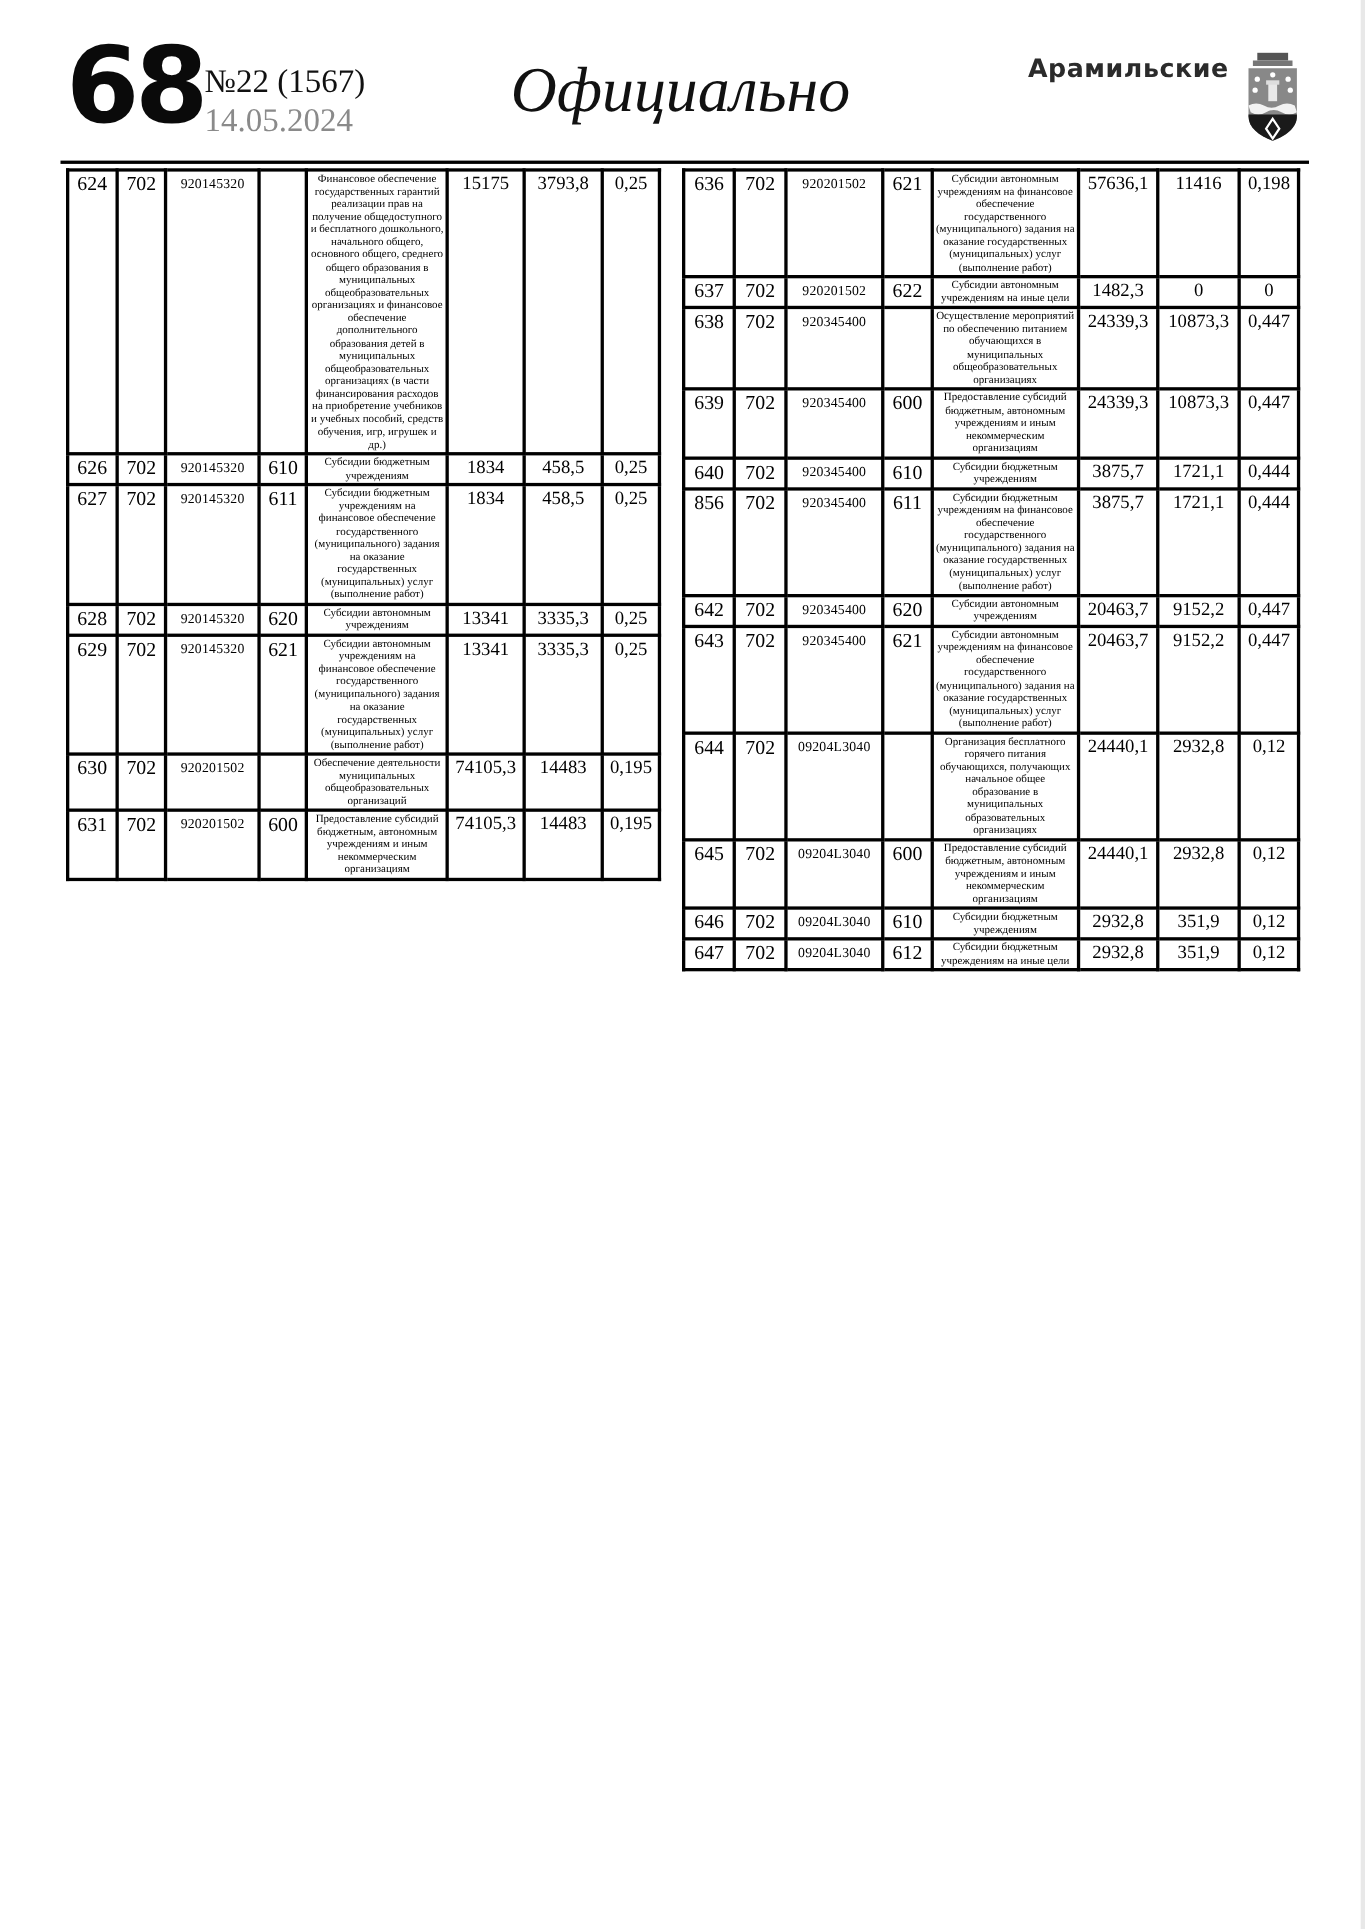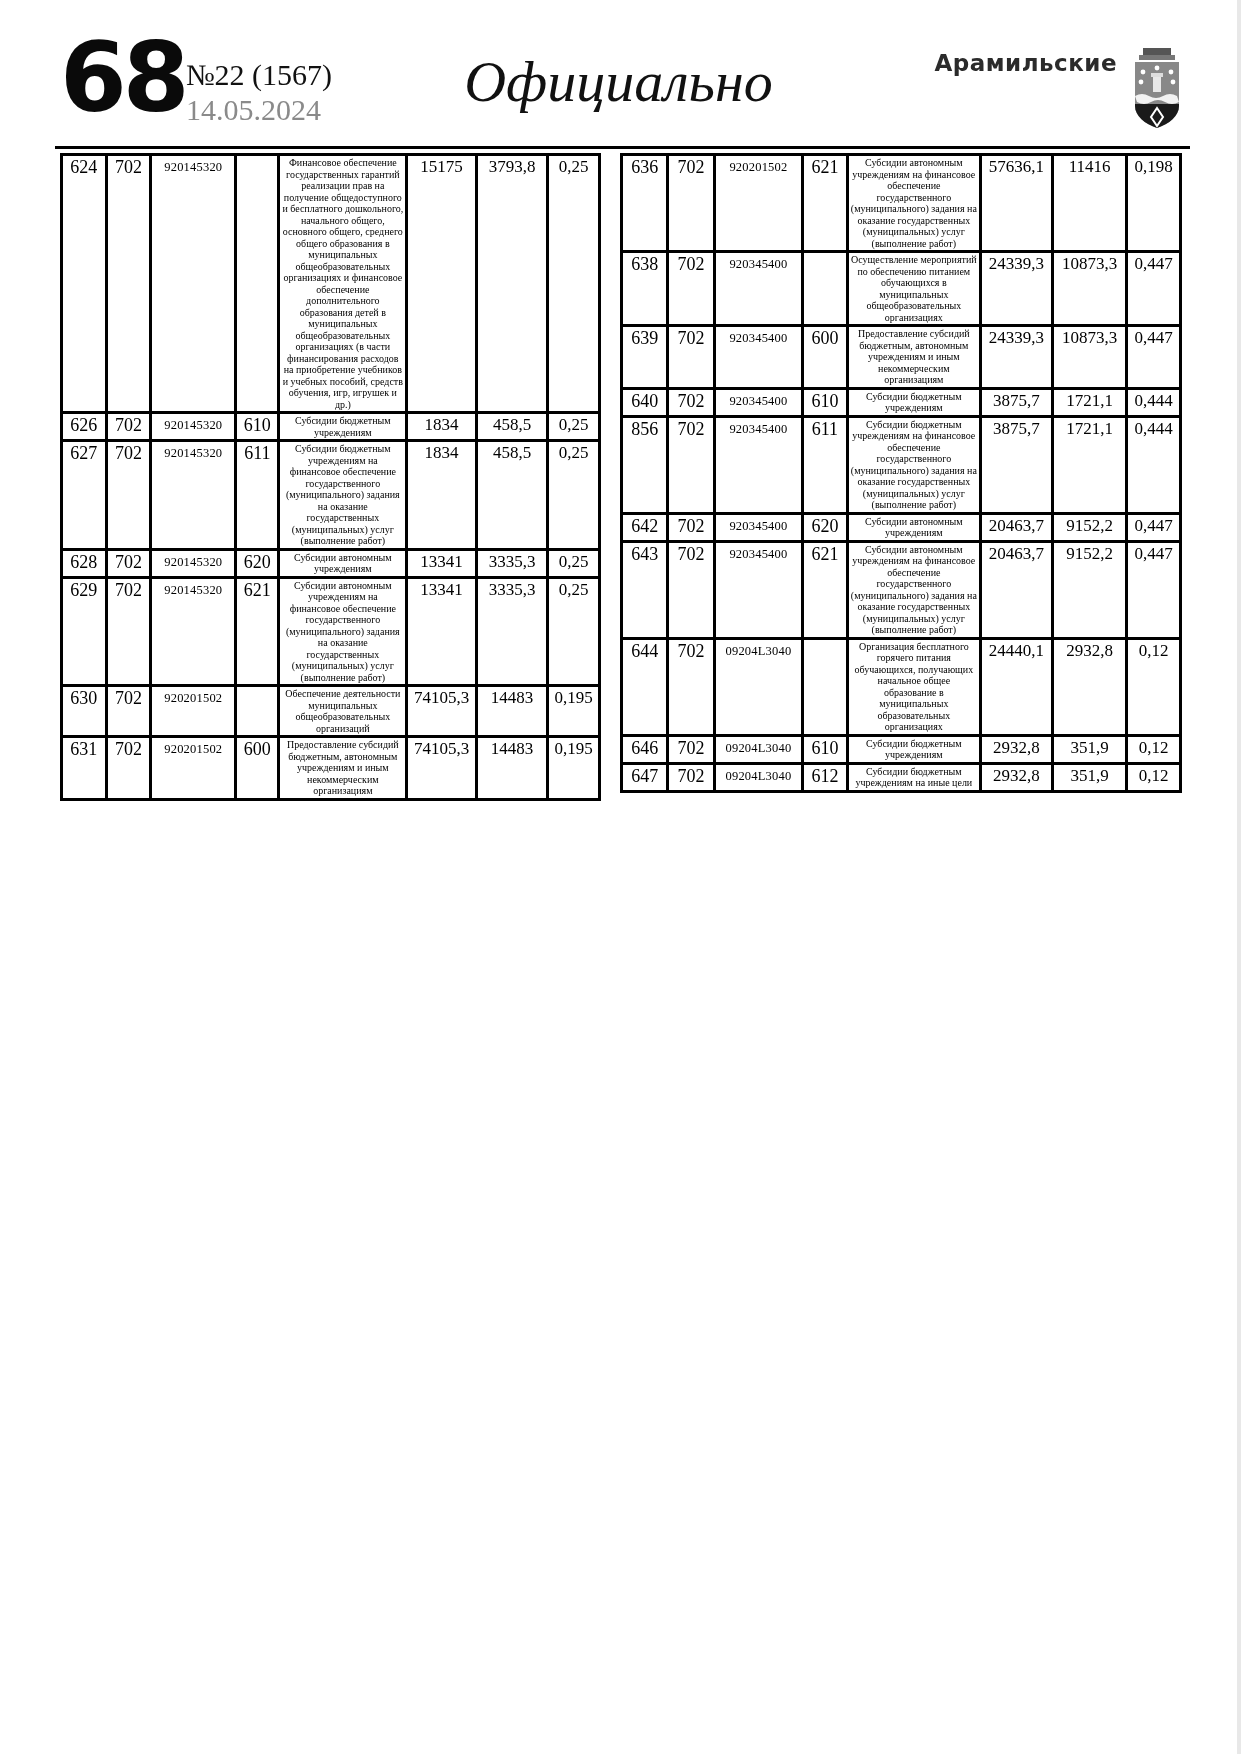--- a/index.html
+++ b/index.html
@@ -174,20 +174,30 @@
             <td class="col-num">636</td>
             <td class="col-gr">702</td>
             <td class="col-code">920201502</td>
             <td class="col-kvr">621</td>
             <td class="col-name">Субсидии автономным учреждениям на финансовое обеспечение государственного (муниципального) задания на оказание государственных (муниципальных) услуг (выполнение работ)</td>
             <td class="col-v1">57636,1</td>
             <td class="col-v2">11416</td>
             <td class="col-v3">0,198</td>
           </tr>
           <tr>
+            <td class="col-num">637</td>
+            <td class="col-gr">702</td>
+            <td class="col-code">920201502</td>
+            <td class="col-kvr">622</td>
+            <td class="col-name">Субсидии автономным учреждениям на иные цели</td>
+            <td class="col-v1">1482,3</td>
+            <td class="col-v2">0</td>
+            <td class="col-v3">0</td>
+          </tr>
+          <tr>
             <td class="col-num">638</td>
             <td class="col-gr">702</td>
             <td class="col-code">920345400</td>
             <td class="col-kvr"></td>
             <td class="col-name">Осуществление мероприятий по обеспечению питанием обучающихся в муниципальных общеобразовательных организациях</td>
             <td class="col-v1">24339,3</td>
             <td class="col-v2">10873,3</td>
             <td class="col-v3">0,447</td>
           </tr>
           <tr>
@@ -244,20 +254,30 @@
             <td class="col-num">644</td>
             <td class="col-gr">702</td>
             <td class="col-code">09204L3040</td>
             <td class="col-kvr"></td>
             <td class="col-name">Организация бесплатного горячего питания обучающихся, получающих начальное общее образование в муниципальных образовательных организациях</td>
             <td class="col-v1">24440,1</td>
             <td class="col-v2">2932,8</td>
             <td class="col-v3">0,12</td>
           </tr>
           <tr>
+            <td class="col-num">645</td>
+            <td class="col-gr">702</td>
+            <td class="col-code">09204L3040</td>
+            <td class="col-kvr">600</td>
+            <td class="col-name">Предоставление субсидий бюджетным, автономным учреждениям и иным некоммерческим организациям</td>
+            <td class="col-v1">24440,1</td>
+            <td class="col-v2">2932,8</td>
+            <td class="col-v3">0,12</td>
+          </tr>
+          <tr>
             <td class="col-num">646</td>
             <td class="col-gr">702</td>
             <td class="col-code">09204L3040</td>
             <td class="col-kvr">610</td>
             <td class="col-name">Субсидии бюджетным учреждениям</td>
             <td class="col-v1">2932,8</td>
             <td class="col-v2">351,9</td>
             <td class="col-v3">0,12</td>
           </tr>
           <tr>

